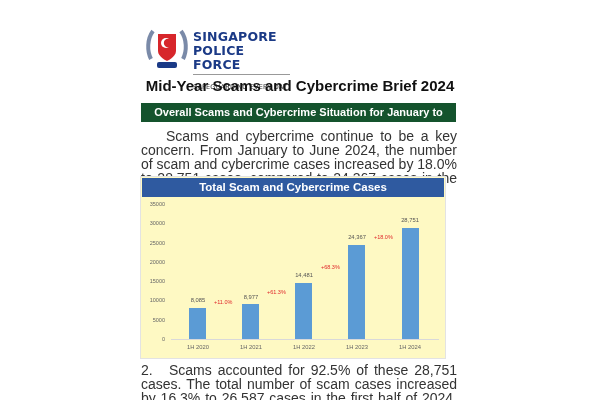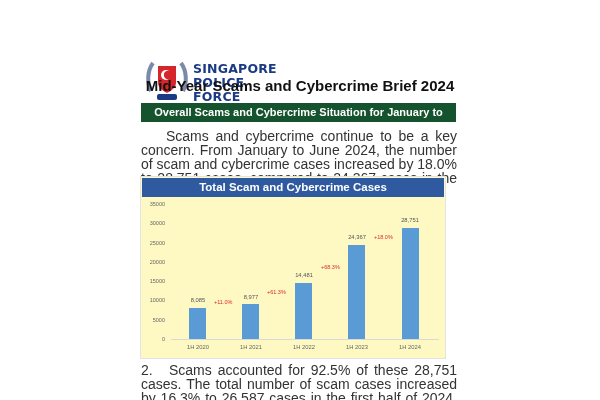--- a/index.html
+++ b/index.html
@@ -1,17 +1,17 @@
 <!DOCTYPE html>
 <html><head>
 <meta charset="utf-8">
 <style>
   html, body { margin:0; padding:0; }
   body { width:600px; height:400px; background:#ffffff; position:relative; overflow:hidden; font-family:"Liberation Sans", sans-serif; color:#222; }
-  .logo { position:absolute; left:145px; top:25px; width:145px; height:48px;margin-top:32px; }
+  .logo { position:absolute; left:145px; top:25px; width:145px; height:48px; }
   .crest { position:absolute; left:0; top:0; width:44px; height:46px; }
   .logo-text { position:absolute; left:48px; top:5px; }
   .logo-l1, .logo-l2 { font-family:"DejaVu Sans", sans-serif; font-weight:bold; color:#1b3a86; font-size:12.5px; line-height:14px; letter-spacing:0.2px; }
   .logo-tag { font-family:"DejaVu Sans", sans-serif; font-size:6.5px; color:#333; margin-top:2px; border-top:1px solid #999; padding-top:8px; letter-spacing:0.2px; }
   .doc-title { position:absolute; left:0; width:600px; top:77px; text-align:center; font-weight:bold; font-size:15px; color:#111; }
   .banner { position:absolute; left:141px; top:103px; width:315px; height:19px; background:#14532d; color:#fff; font-weight:bold; font-size:11px; line-height:19px; text-align:center; }
   .para { position:absolute; left:141px; width:316px; font-size:14px; line-height:14px; color:#333; text-align:justify; }
   .para1 { top:129px; }
   .para1 .indent { display:inline-block; width:25px; }
   .para2 { top:363px; }

